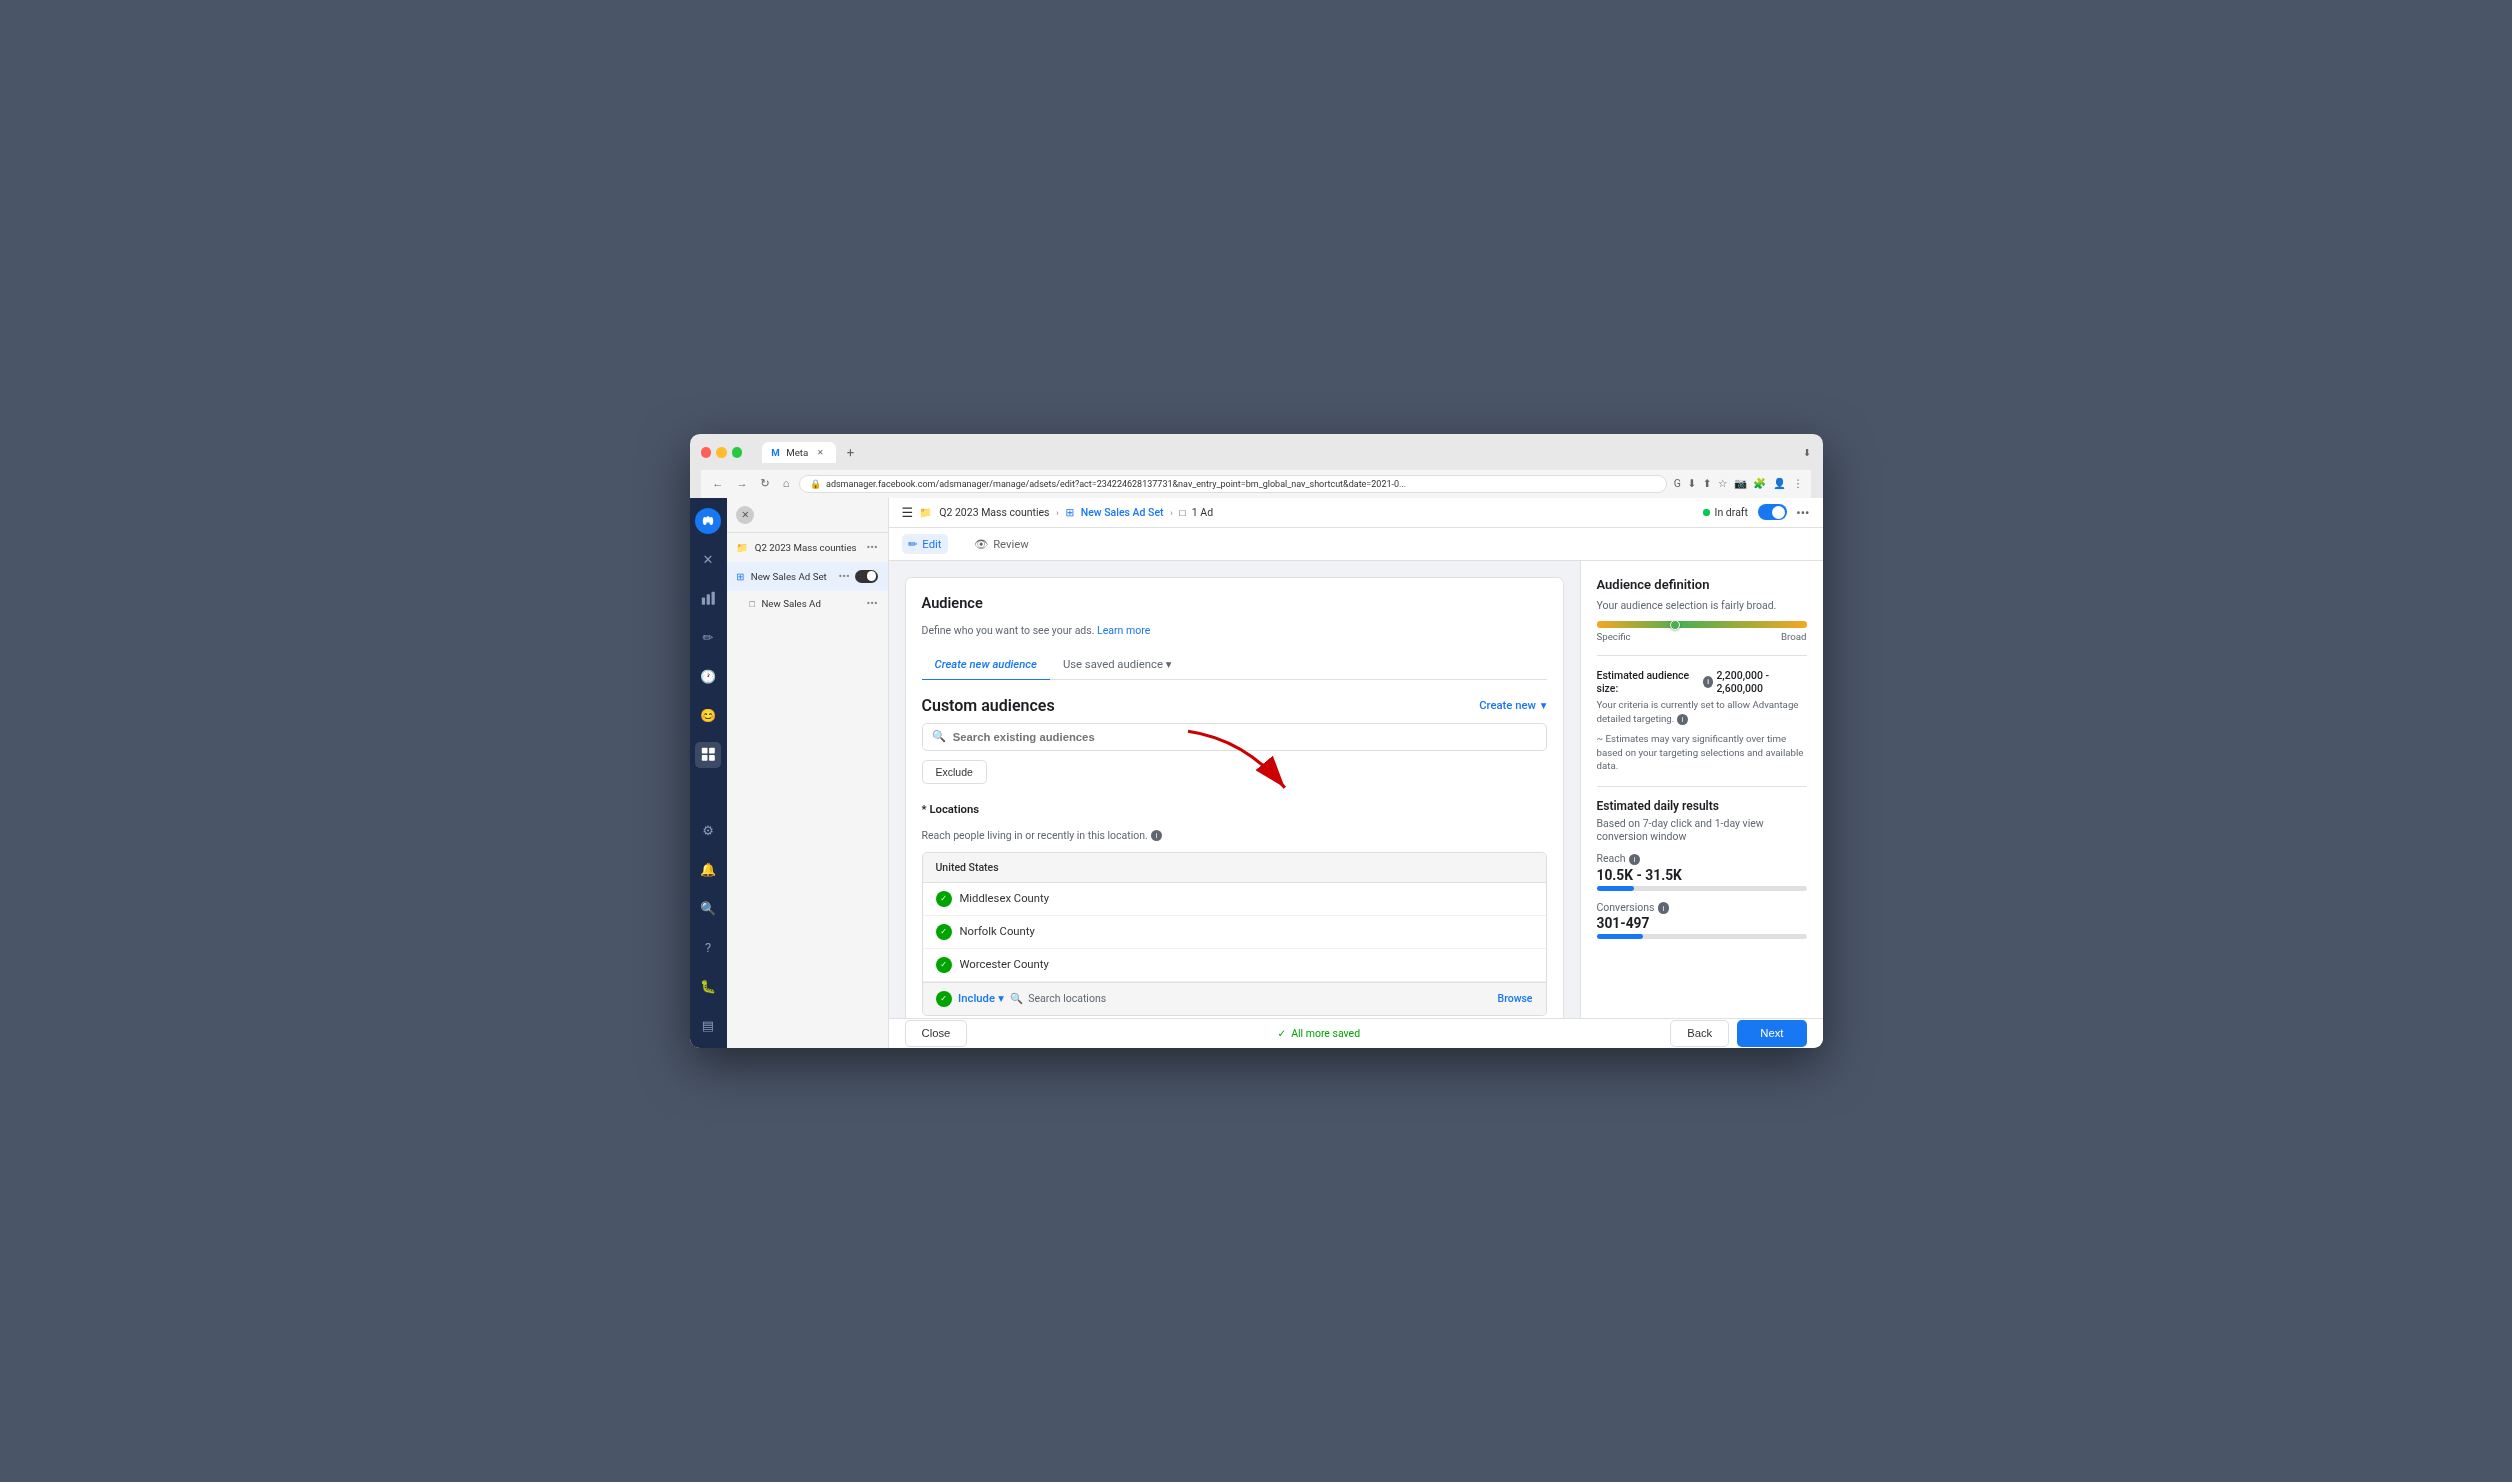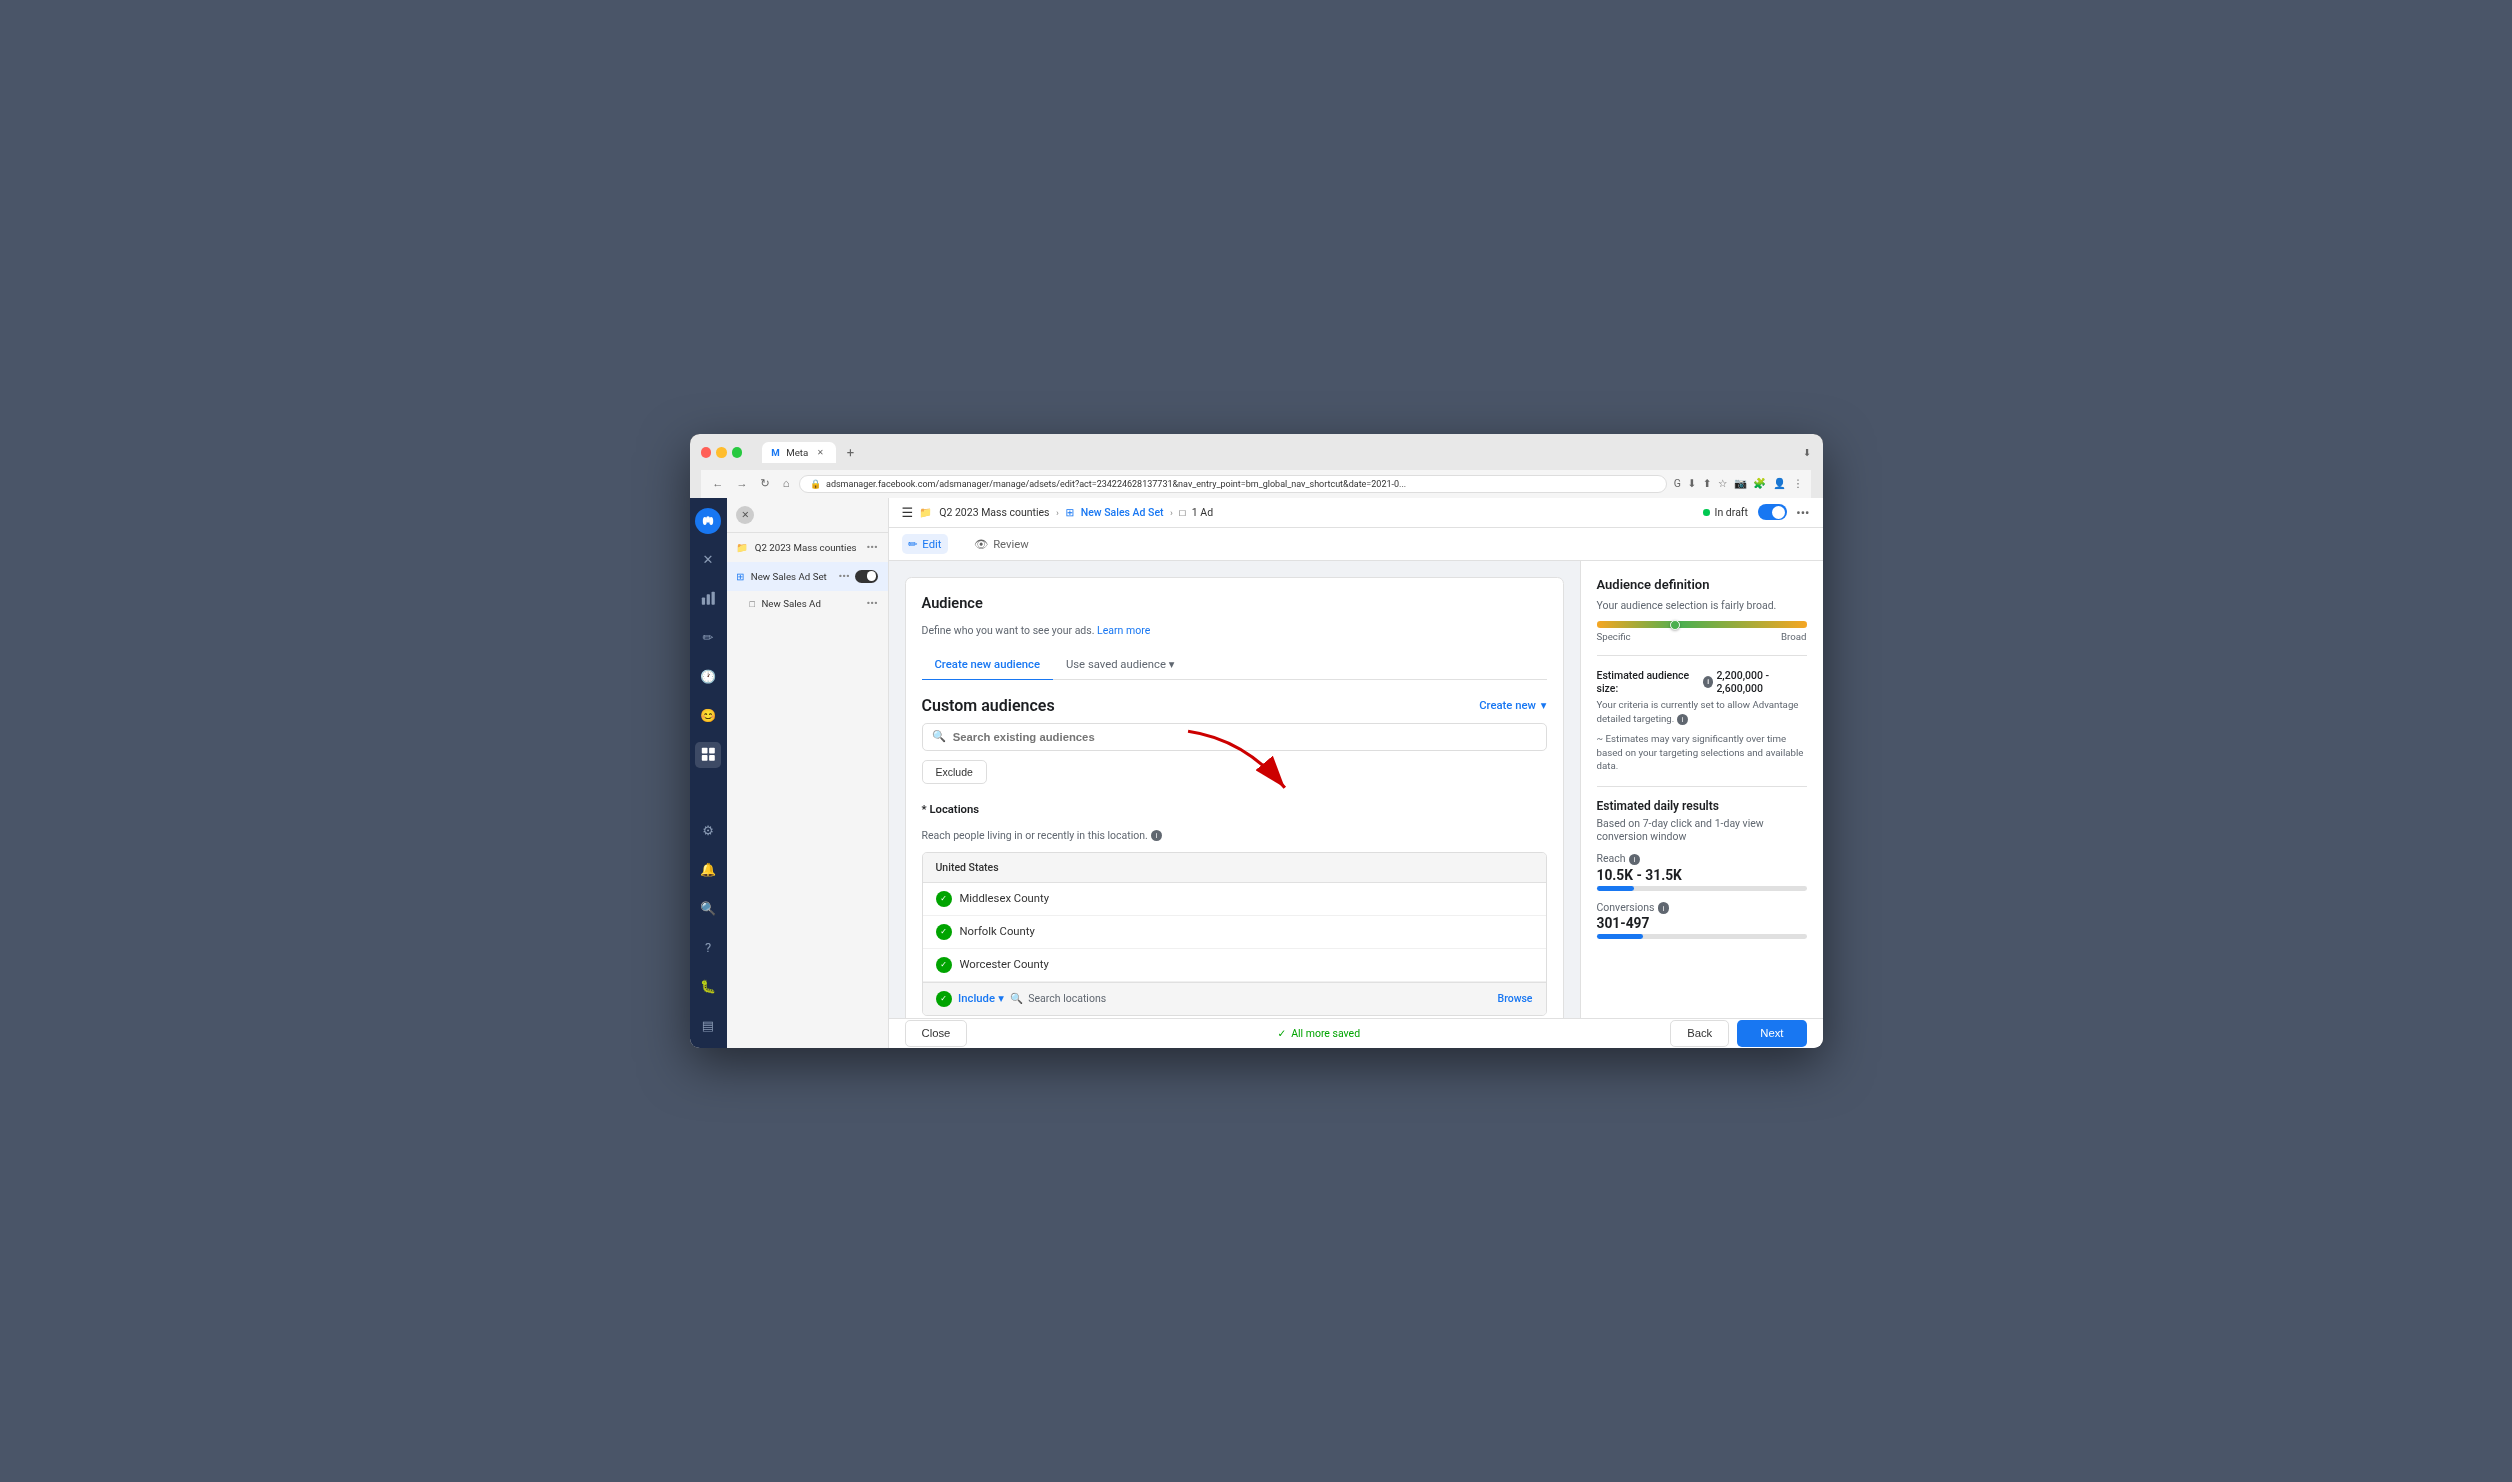--- a/index.html
+++ b/index.html
@@ -354,20 +354,21 @@
       font-size: 11.3px;
       color: #606770;
       cursor: pointer;
       border-bottom: 1.6px solid transparent;
       margin-bottom: -1.6px;
     }
     .audience-tab.active {
       color: #1877f2;
       border-bottom-color: #1877f2;
       font-weight: 500;
+      font-style: italic;
     }
     
     .section-header {
       display: flex;
       align-items: center;
       justify-content: space-between;
       margin-bottom: 8px;
     }
     .section-title {
       font-size: 16px;

